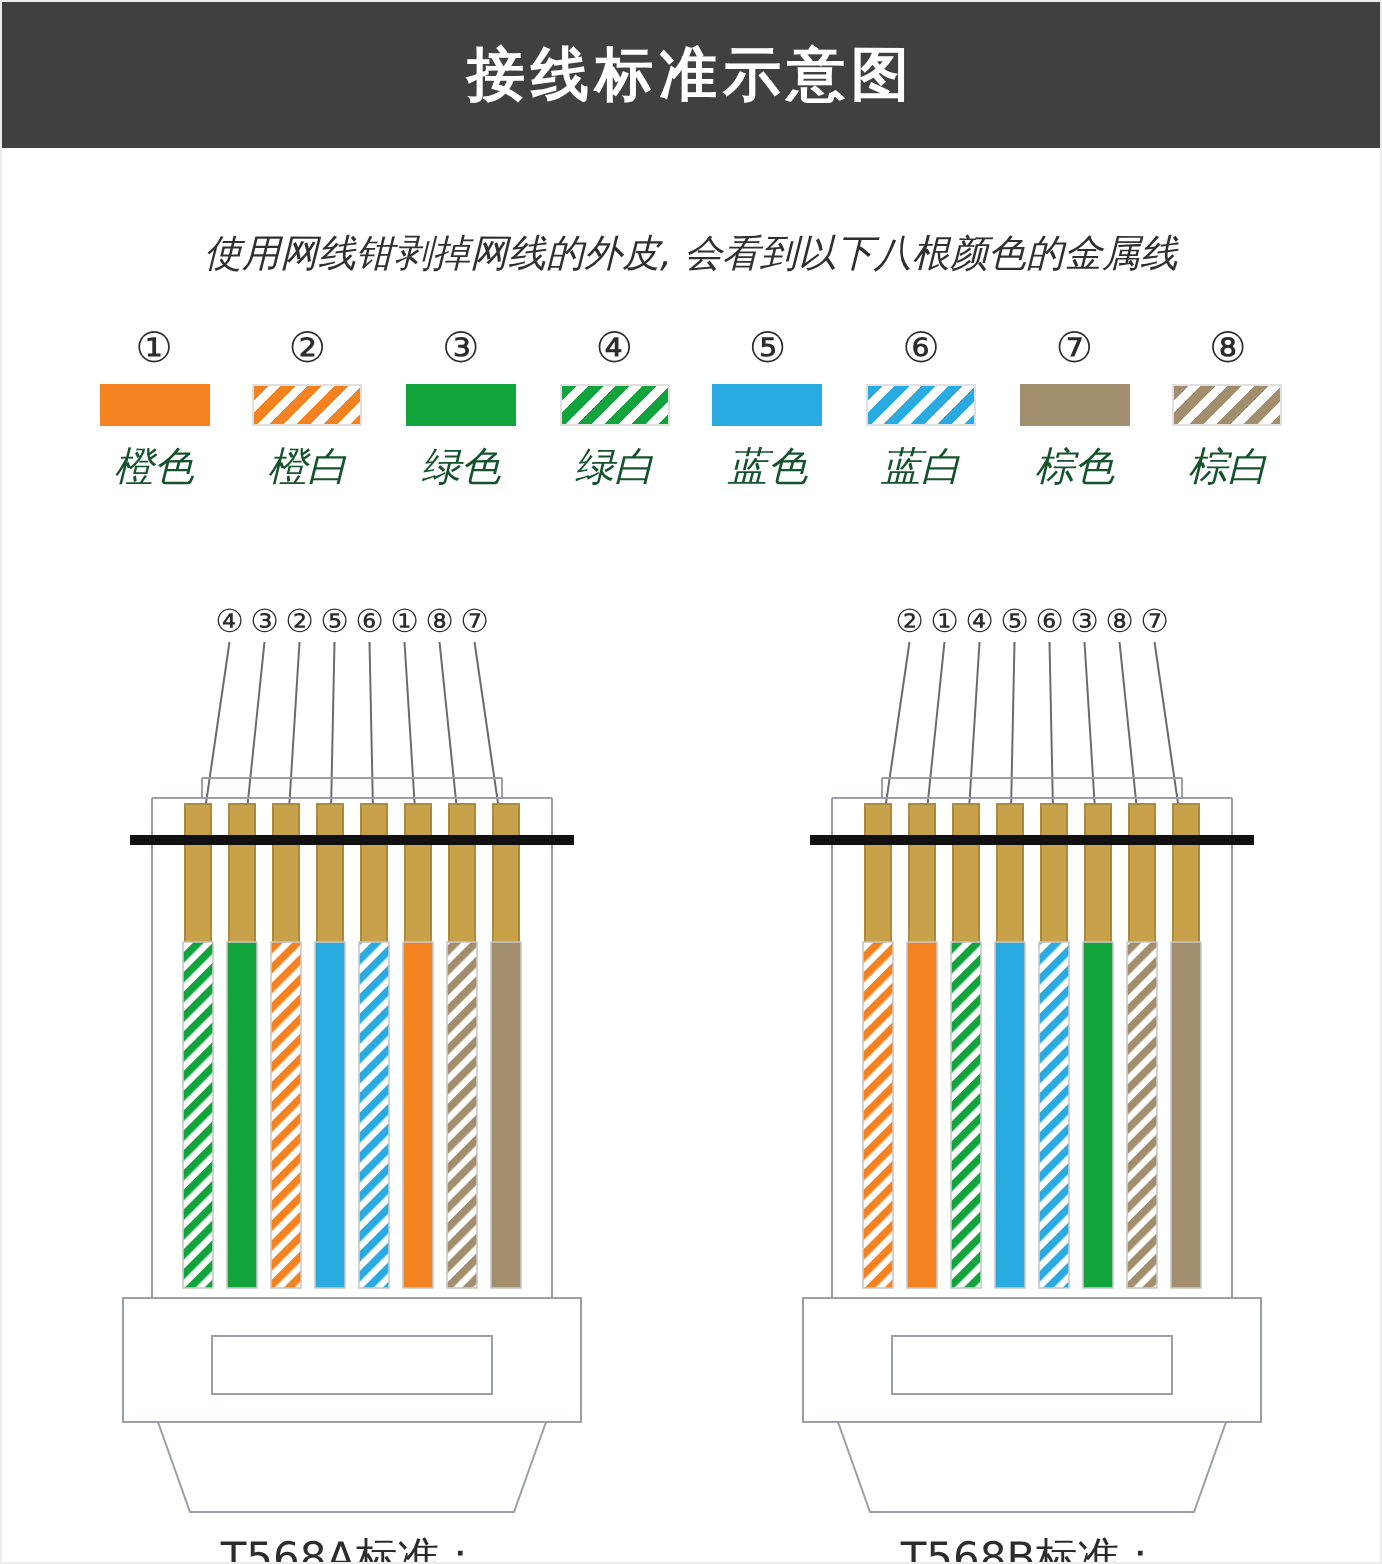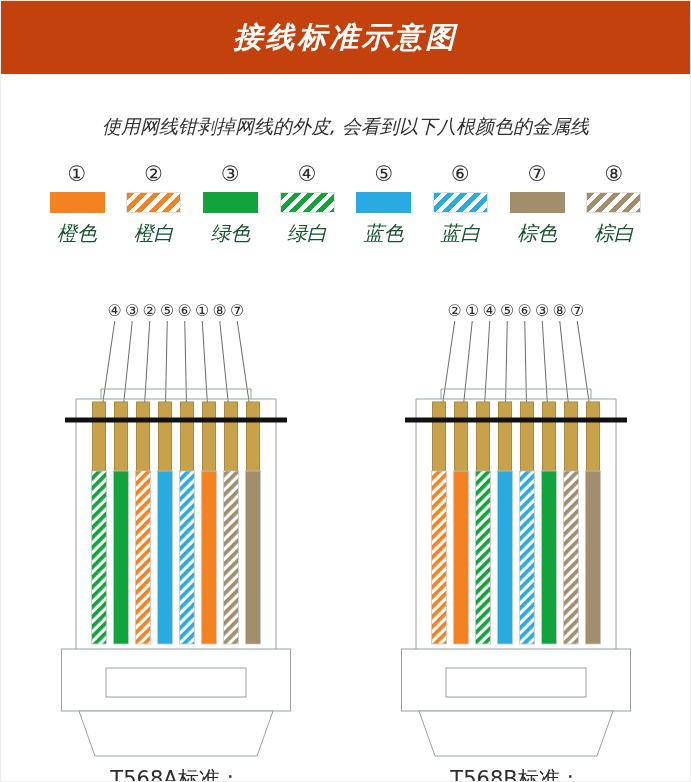--- a/index.html
+++ b/index.html
@@ -16,21 +16,21 @@
   .legend-label{margin-top:7px;font-size:20px;color:#14532d;font-style:italic;}
   .connectors-row{display:flex;justify-content:center;gap:110px;margin-top:52px;}
   .connector-col{width:230px;display:flex;flex-direction:column;align-items:center;}
   .caption{margin-top:2px;font-size:21px;color:#2c2c2c;}
 </style>
 </head>
 <body>
 
 <div class="page">
 
-  <div class="header" style="background: #c2410c; font-style: italic;">
+  <div class="header" style="background: #404040;">
     <div class="title" style="color: rgb(255, 255, 255);">接线标准示意图</div>
   </div>
 
   <div class="intro">使用网线钳剥掉网线的外皮, 会看到以下八根颜色的金属线</div>
 
   <div class="legend-row">
   <div class="legend-item">
     <div class="legend-number">①</div>
     <div class="legend-swatch" style="background: rgb(245, 130, 32);"></div>
     <div class="legend-label">橙色</div>

